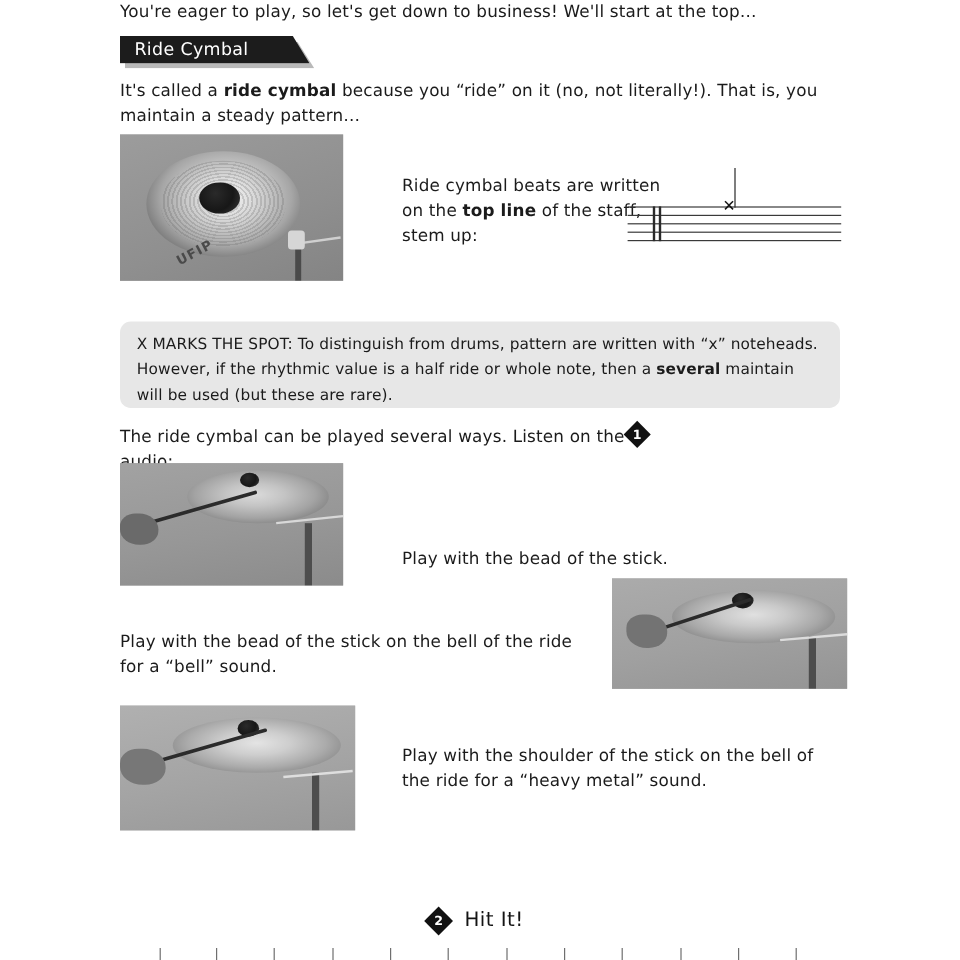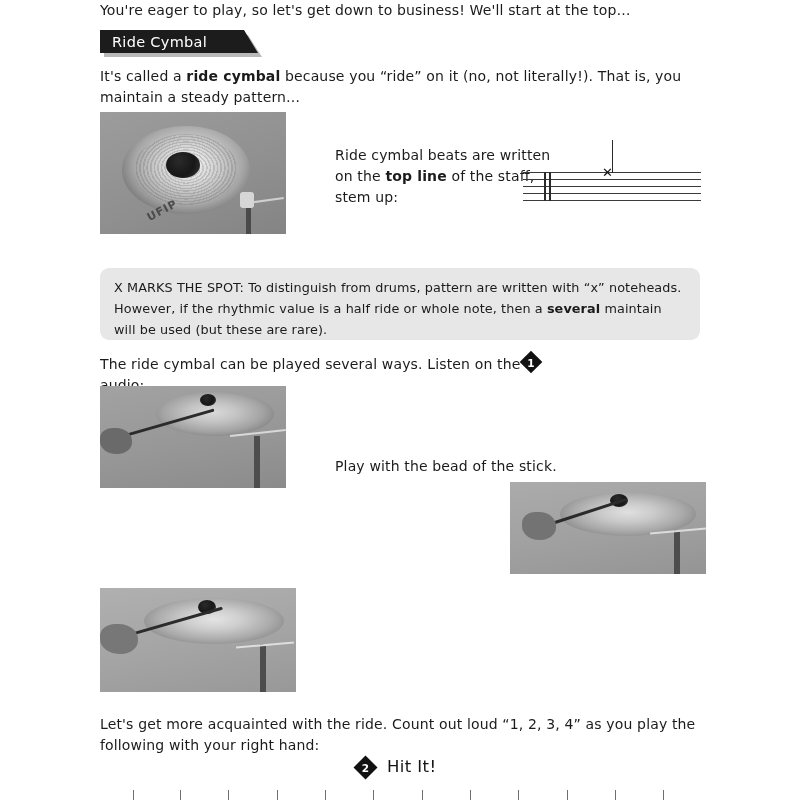--- a/index.html
+++ b/index.html
@@ -281,36 +281,39 @@
     <div class="sky" style="background:linear-gradient(170deg,#ababab 0%,#a0a0a0 55%,#949494 100%);"></div>
     <div class="cym" style="left:50px; top:10px; width:136px; height:44px;
                 background:radial-gradient(ellipse at 50% 46%, #e0e0e0 0%, #cacaca 28%, #a8a8a8 58%, #7d7d7d 86%, #616161 100%);"></div>
     <div class="bell" style="left:100px; top:12px; width:18px; height:13px;"></div>
     <div class="stick" style="left:42px; top:40px; width:78px; transform:rotate(-18deg);"></div>
     <div class="hand" style="left:12px; top:30px; width:34px; height:28px; background:#737373;"></div>
     <div class="stand-post" style="left:164px; top:48px; width:6px; height:44px; background:#4d4d4d;"></div>
     <div class="stand-arm" style="left:140px; top:48px; width:56px; transform:rotate(-5deg); background:#dcdcdc;"></div>
   </div>
 
+  <div class="para" style="left:100px; top:525px; width:395px;">
+    <span>Play with the bead of the stick on the bell of the ride for a “bell” sound.</span>
+  </div>
 
   <div class="photo" style="left:100px; top:588px; width:196px; height:104px;">
     <div class="sky" style="background:linear-gradient(170deg,#b0b0b0 0%,#a4a4a4 55%,#989898 100%);"></div>
     <div class="cym" style="left:44px; top:10px; width:140px; height:46px;
                 background:radial-gradient(ellipse at 50% 46%, #e4e4e4 0%, #cecece 28%, #ababab 58%, #808080 86%, #636363 100%);"></div>
     <div class="bell" style="left:98px; top:12px; width:18px; height:14px;"></div>
     <div class="stick" style="left:34px; top:44px; width:92px; transform:rotate(-16deg);"></div>
     <div class="hand" style="left:0px; top:36px; width:38px; height:30px; background:#777;"></div>
     <div class="stand-post" style="left:160px; top:56px; width:6px; height:48px; background:#4d4d4d;"></div>
     <div class="stand-arm" style="left:136px; top:56px; width:58px; transform:rotate(-5deg); background:#dedede;"></div>
   </div>
 
-
-  <div class="para" style="left:100px; top:714px; width:604px;">
-    <span>Let's get more acquainted with the ride. Count out loud “1, 2, 3, 4” as you play the following with your right hand:</span>
-  </div>
+  <div class="para" style="left:335px; top:620px; width:370px;">
+    <span>Play with the shoulder of the stick on the bell of the ride for a “heavy metal” sound.</span>
+  </div>
+
 
   <div class="diamond" style="left:357px; top:759px; width:17px; height:17px;"></div>
   <div class="diamond-num" style="left:357px; top:762px; width:17px;">2</div>
   <div class="hitit-label" style="left:387px; top:757px;">Hit It!</div>
 
   <div class="bottom-stems">
     <div class="bstem" style="left:133px;"></div>
     <div class="bstem" style="left:180px;"></div>
     <div class="bstem" style="left:228px;"></div>
     <div class="bstem" style="left:277px;"></div>

